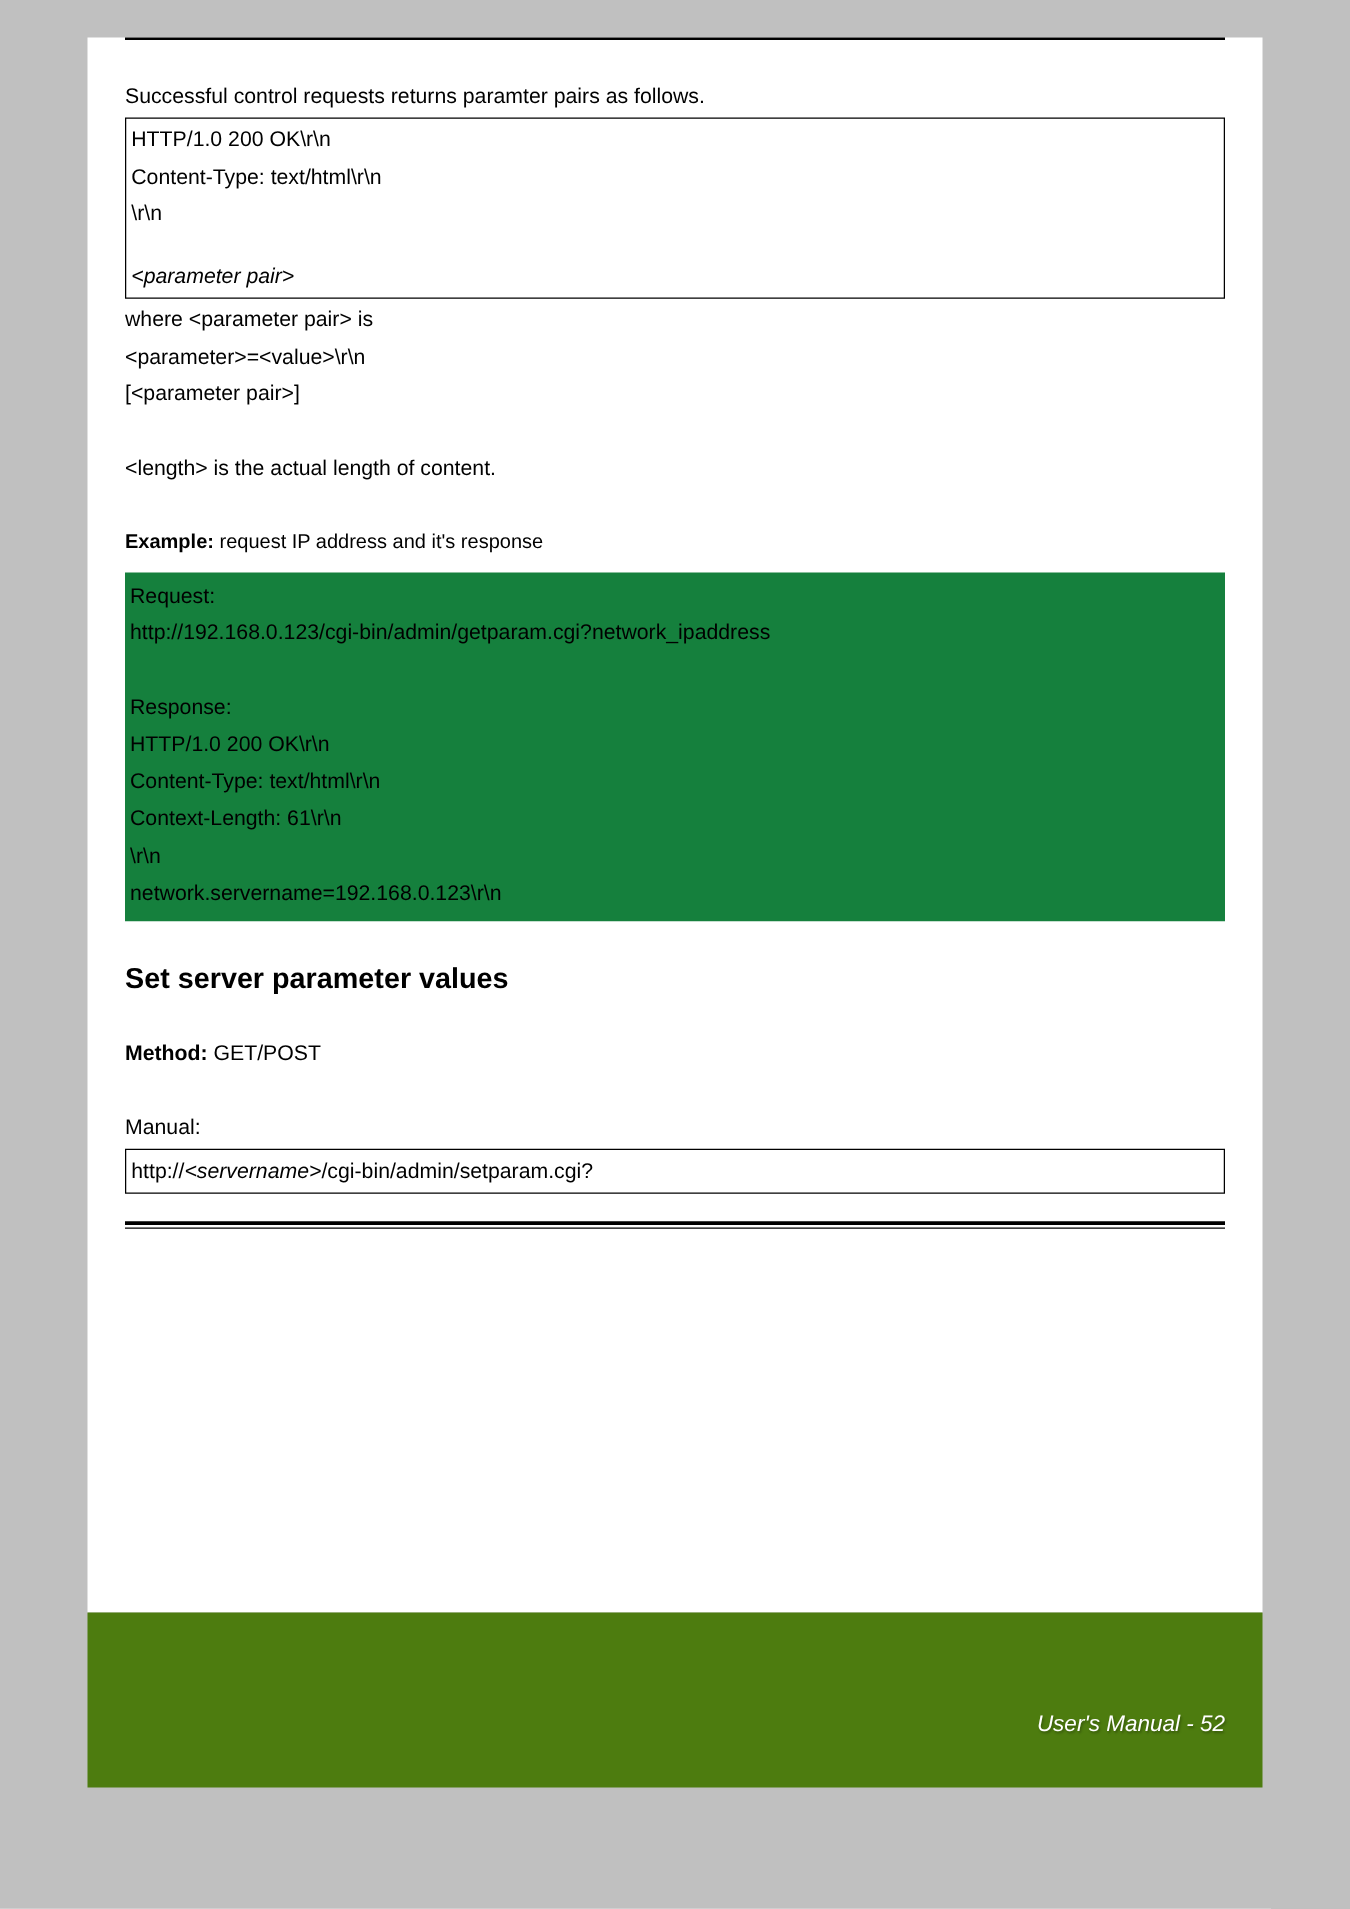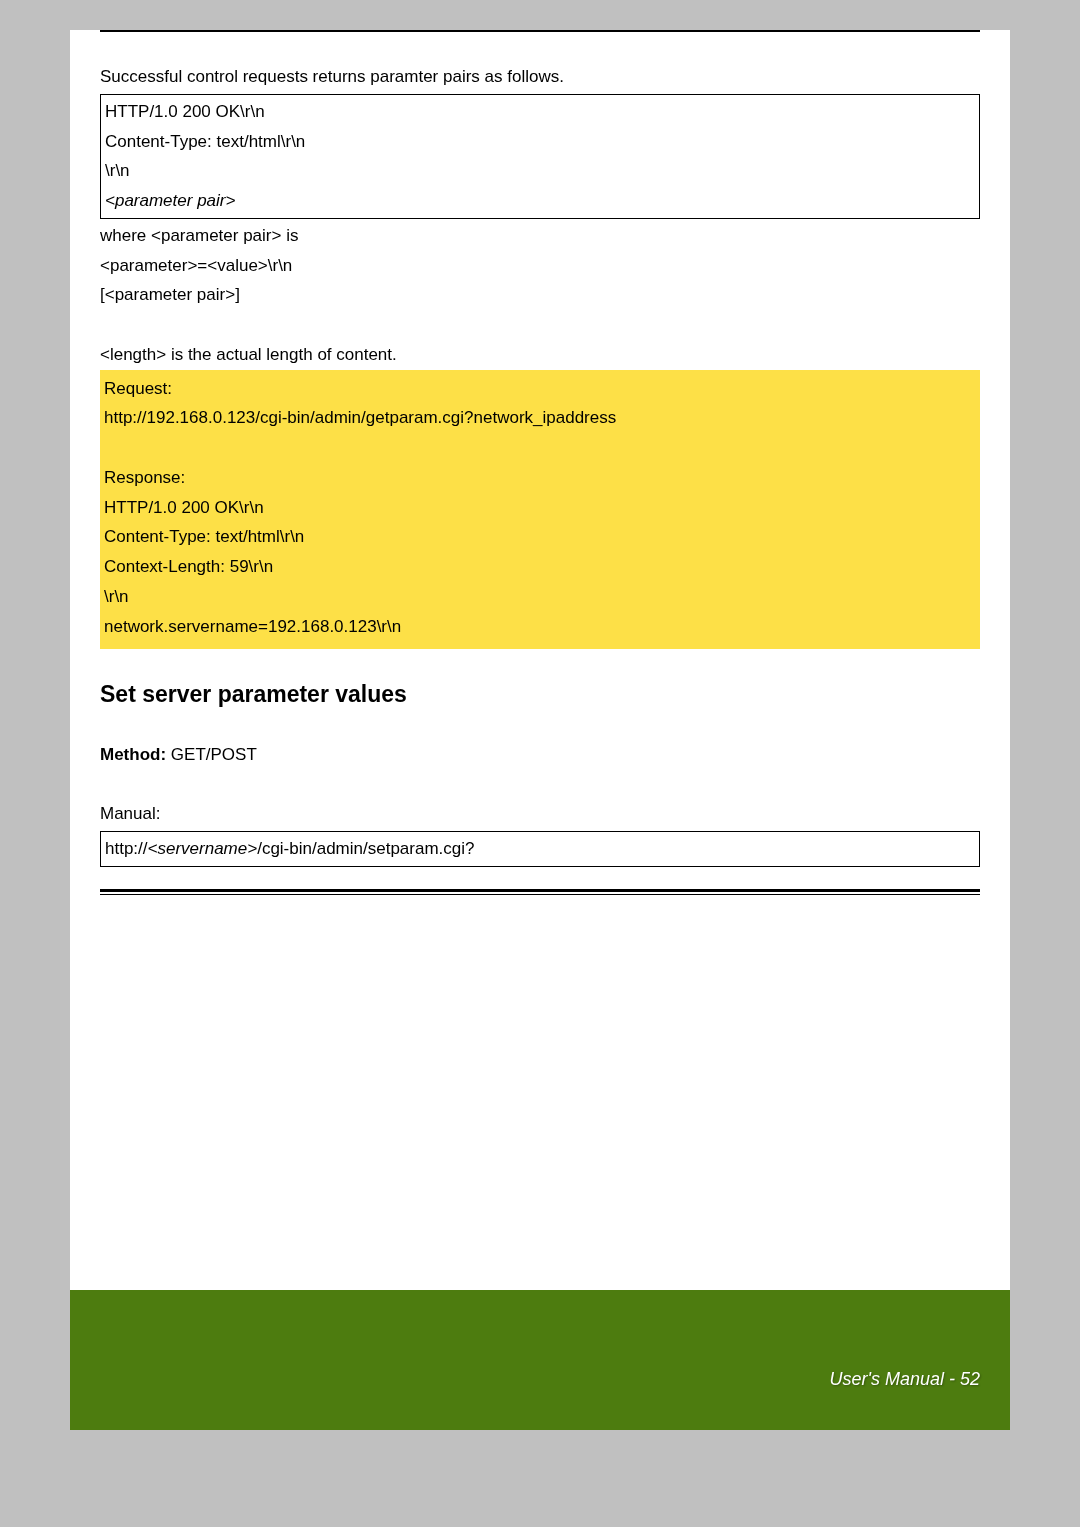--- a/index.html
+++ b/index.html
@@ -40,29 +40,29 @@
     color: #000;
     font-size: 17px;
     line-height: 1.75;
   }
   .box {
     border: 1px solid #000;
     padding: 2px 4px;
     margin: 2px 0;
     line-height: 1.75;
   }
-  .italic { font-style: italic; }
+  .italic { font-style: italic; margin-top: 20px; }
   .bold { font-weight: bold; }
   .example-label {
     font-size: 16px;
     margin-top: 30px;
     margin-bottom: 10px;
   }
   .example-block {
-    background: #fde047;
+    background: #15803d;
     padding: 4px 4px 8px 4px;
     line-height: 1.75;
     margin-bottom: 25px;
   }
   .section-heading {
     font-size: 23px;
     font-weight: bold;
     margin: 20px 0 25px 0;
   }
   .footer-rule-thick {
@@ -110,29 +110,32 @@
       <div class="italic">&lt;parameter pair&gt;</div>
     </div>
 
     <div>where &lt;parameter pair&gt; is</div>
     <div>&lt;parameter&gt;=&lt;value&gt;\r\n</div>
     <div>[&lt;parameter pair&gt;]</div>
 
     <div class="spacer-line"></div>
     <div>&lt;length&gt; is the actual length of content.</div>
 
+    <div class="example-label">
+      <span class="bold">Example:</span><span> request IP address and it's response</span>
+    </div>
 
     <div class="example-block">
       <div>Request:</div>
       <div>http://192.168.0.123/cgi-bin/admin/getparam.cgi?network_ipaddress</div>
       <div class="spacer-line"></div>
       <div>Response:</div>
       <div>HTTP/1.0 200 OK\r\n</div>
       <div>Content-Type: text/html\r\n</div>
-      <div>Context-Length: 59\r\n</div>
+      <div>Context-Length: 61\r\n</div>
       <div>\r\n</div>
       <div>network.servername=192.168.0.123\r\n</div>
     </div>
 
     <div class="section-heading">Set server parameter values</div>
 
     <div>
       <span class="bold">Method:</span><span> GET/POST</span>
     </div>
 

